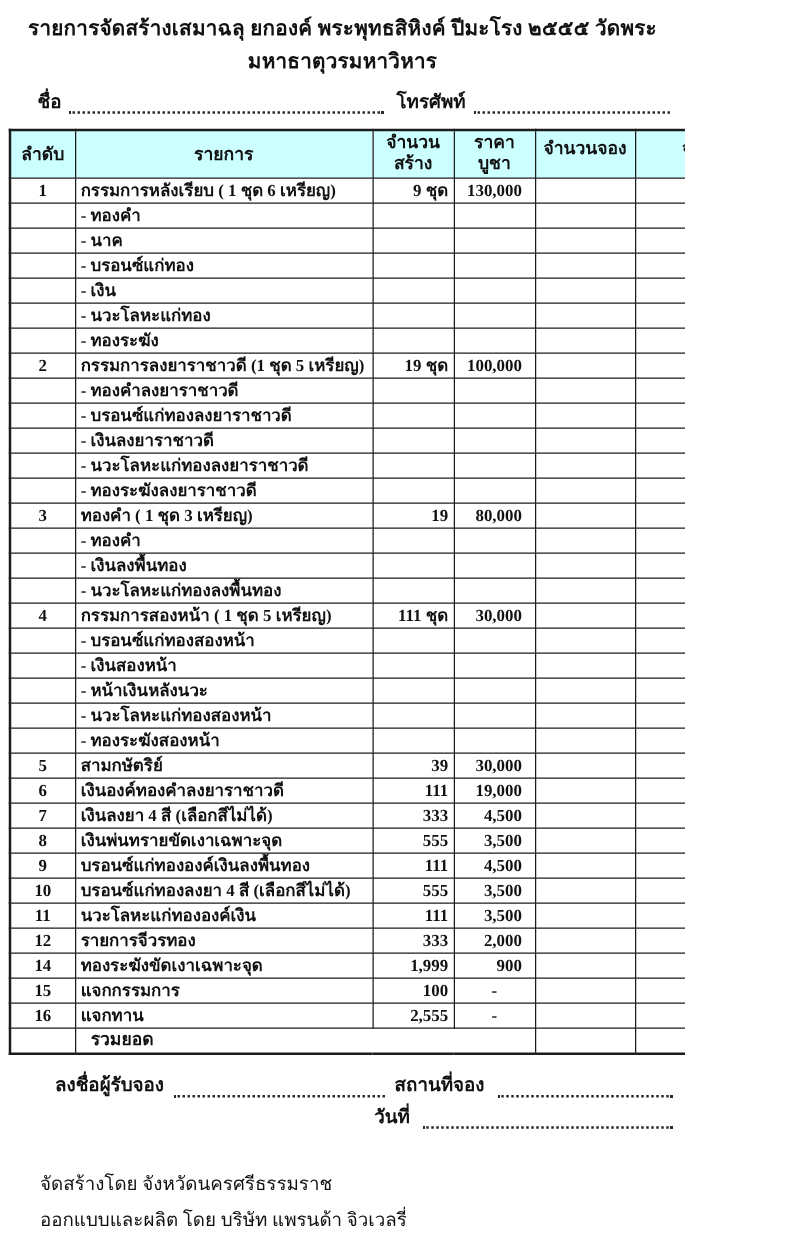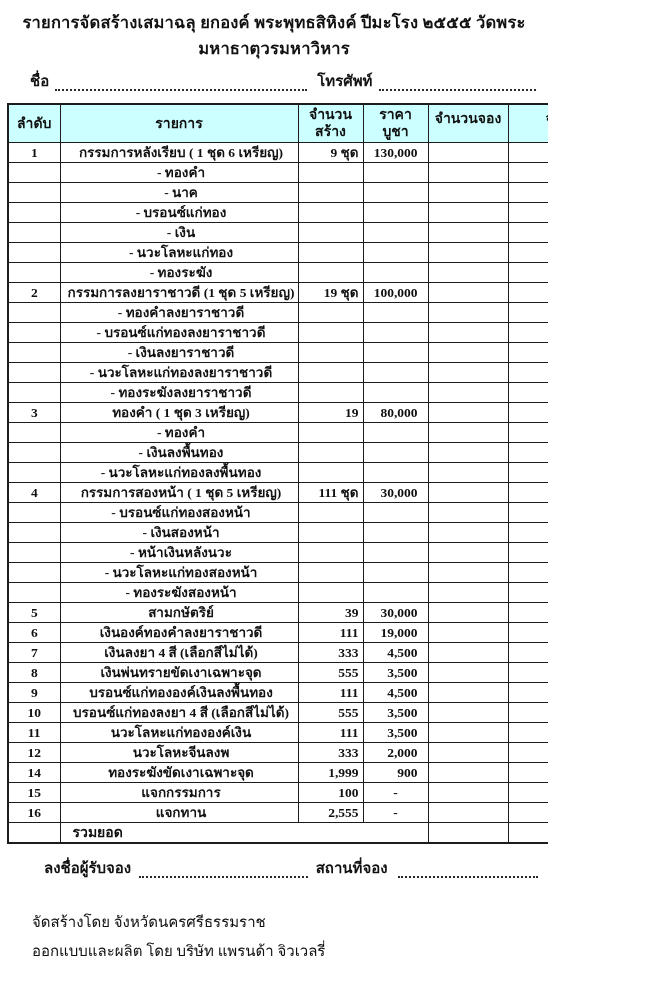--- a/index.html
+++ b/index.html
@@ -15,21 +15,21 @@
   .grow-32 { flex-grow: 32; margin: 0 10px 2px 6px; }
   .grow-20 { flex-grow: 20; margin: 0 0 2px 6px; }
 
   table.order { border-collapse: collapse; table-layout: fixed; width: 640px; margin-left: 7px; border: 2px solid var(--line); }
   table.order th, table.order td { border: 1px solid var(--line); font-weight: 700; overflow: hidden; white-space: nowrap; }
   thead th { background: var(--header-bg); font-size: 14px; height: 38px; text-align: center; vertical-align: middle; border-bottom: 2px solid var(--line); }
   thead th.top { vertical-align: top; padding-top: 2px; }
   thead .two-line div { line-height: 17px; }
   tbody td { height: 20px; line-height: 19px; font-size: 13.5px; }
   td.c-no { text-align: center; }
-  td.c-item { text-align: center; padding-left: 4px; }
+  td.c-item { text-align: left; padding-left: 4px; }
   td.c-item.sub { }
   td.c-qty { text-align: right; padding-right: 4px; }
   td.c-price { text-align: right; padding-right: 10px; }
   td.c-price.dash { text-align: center; padding-right: 0; }
   td.c-total { text-align: left; padding-left: 12px; font-size: 14px; }
 
   .col-no { width: 52px; } .col-item { width: 238px; } .col-qty { width: 65px; }
   .col-price { width: 65px; } .col-res { width: 80px; } .col-amt { width: 140px; }
 
   .sig-row { margin: 14px 10px 0 44px; height: 22px; }
@@ -317,21 +317,21 @@
         <tr>
           <td class="c-no">11</td>
           <td class="c-item">นวะโลหะแก่ทององค์เงิน</td>
           <td class="c-qty">111</td>
           <td class="c-price">3,500</td>
           <td class="c-res"></td>
           <td class="c-amt"></td>
         </tr>
         <tr>
           <td class="c-no">12</td>
-          <td class="c-item">นวะโลหะจีนลงพ</td>
+          <td class="c-item">รายการจีวรทอง</td>
           <td class="c-qty">333</td>
           <td class="c-price">2,000</td>
           <td class="c-res"></td>
           <td class="c-amt"></td>
         </tr>
         <tr>
           <td class="c-no">14</td>
           <td class="c-item">ทองระฆังขัดเงาเฉพาะจุด</td>
           <td class="c-qty">1,999</td>
           <td class="c-price">900</td>
@@ -363,17 +363,21 @@
       </tbody>
   </table>
 
   <div class="fill-row sig-row">
     <span>ลงชื่อผู้รับจอง</span>
     <span class="dotline sig-dots-1"></span>
     <span>สถานที่จอง</span>
     <span class="dotline sig-dots-2"></span>
   </div>
 
+  <div class="fill-row date-row">
+    <span>วันที่</span>
+    <span class="dotline date-dots"></span>
+  </div>
 
   <div class="credit credit-1">จัดสร้างโดย จังหวัดนครศรีธรรมราช</div>
   <div class="credit credit-2">ออกแบบและผลิต โดย บริษัท แพรนด้า จิวเวลรี่</div>
 
 </div>
 
 </body></html>

